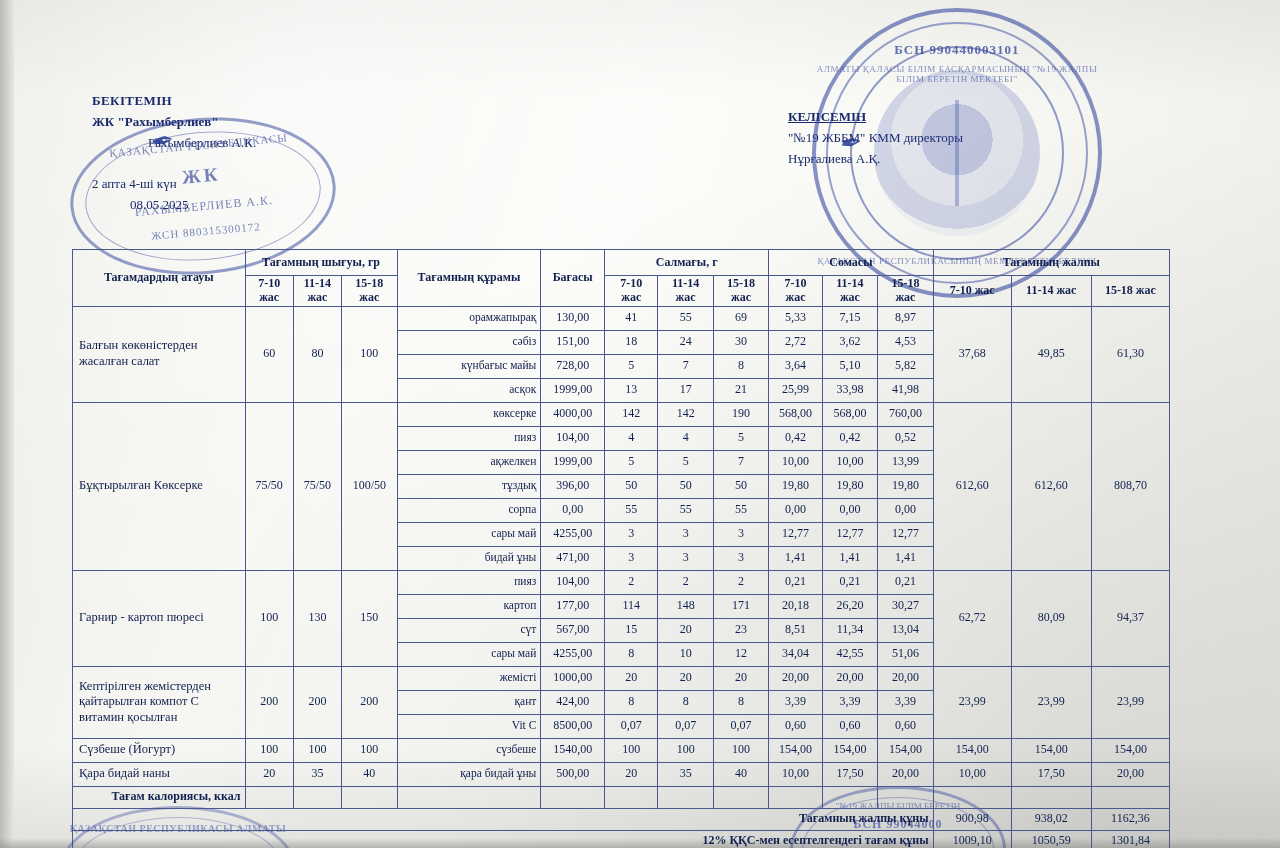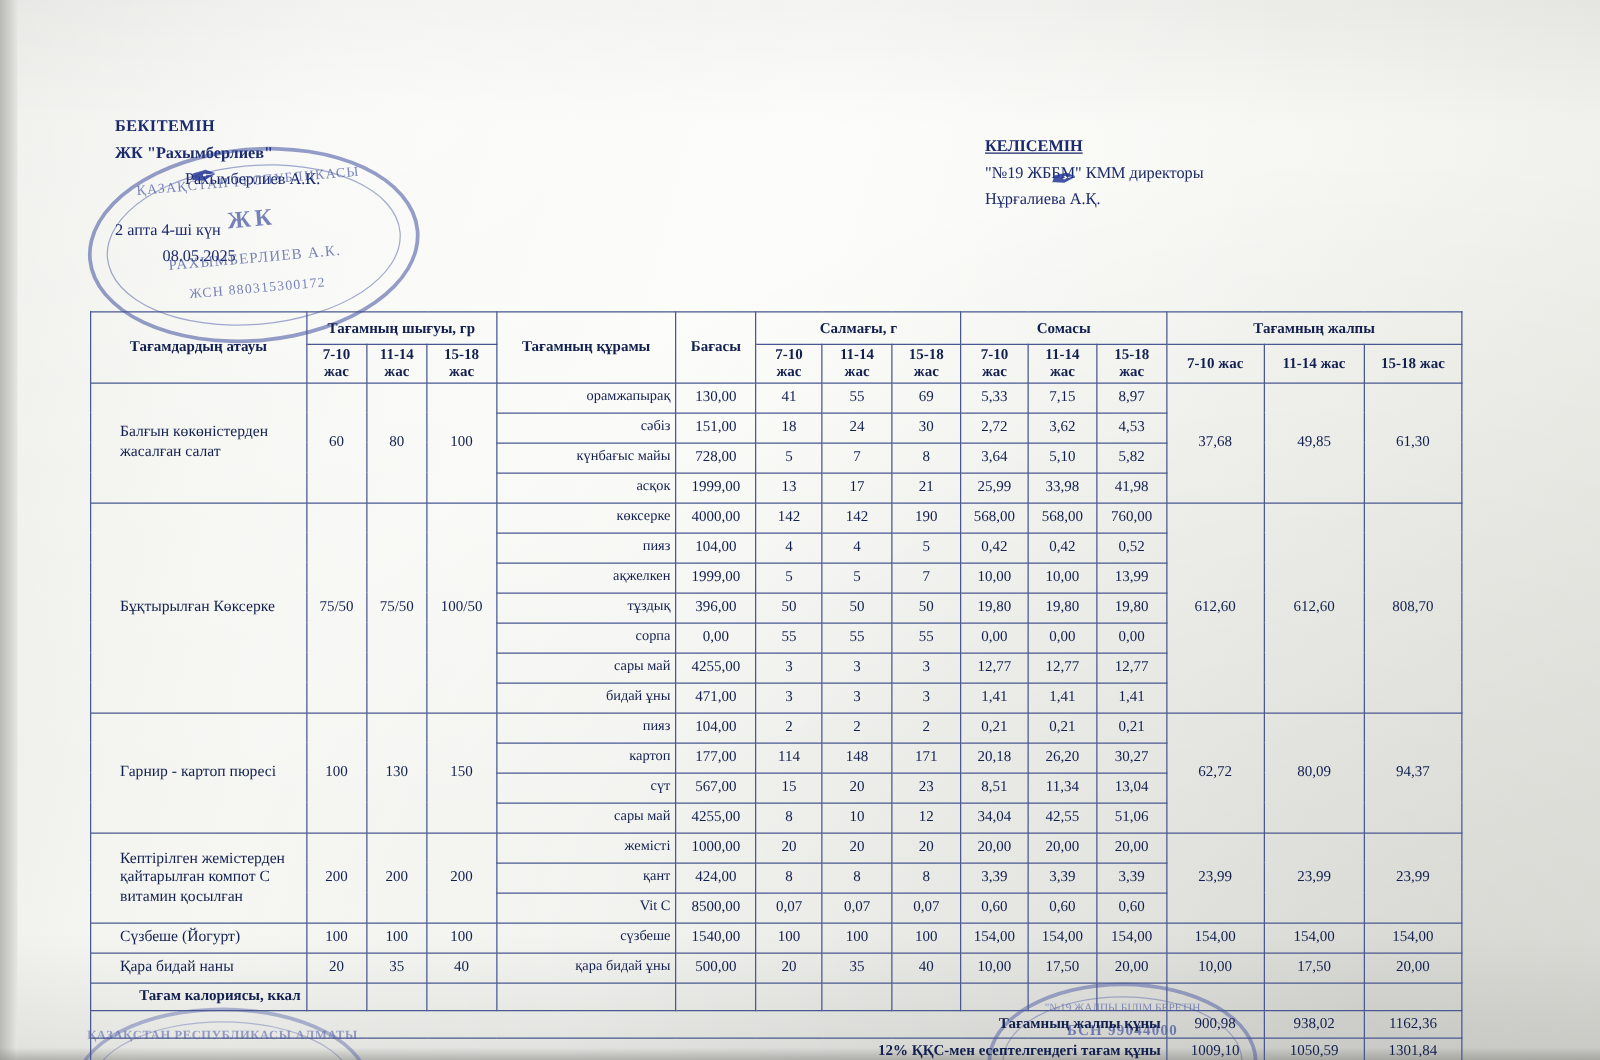--- a/index.html
+++ b/index.html
@@ -133,21 +133,21 @@
     padding:1px 4px;
     vertical-align:middle;
     font-weight:normal;
     line-height:1.15;
   }
   th{font-weight:bold;text-align:center;font-size:12px;}
   .c{text-align:center;}
   .l{text-align:right;}
   .h-tall{height:26px;}
   .row td{height:21px;}
-  .name-cell{font-size:12.5px;line-height:1.25;padding-left:23px;}
+  .name-cell{font-size:12.5px;line-height:1.25;padding-left:6px;}
   .small{font-size:11.5px;}
   .ital{}
   .bold{font-weight:bold;}
   tr.thin td{height:19px;margin-left:16px;}
 </style>
 </head>
 <body>
 
 <div id="paper">
   <div class="edge-left"></div>
@@ -167,20 +167,28 @@
     <div class="ln3">Нұрғалиева А.Қ.</div>
   </div>
 
   <div class="stamp" id="stamp-oval">
     <div class="st-txt t1">ҚАЗАҚСТАН РЕСПУБЛИКАСЫ</div>
     <div class="st-txt t2">ЖК</div>
     <div class="st-txt t3">РАХЫМБЕРЛИЕВ А.К.</div>
     <div class="st-txt t4">ЖСН 880315300172</div>
   </div>
 
+  <div class="stamp" id="stamp-round">
+    <div class="ring2"></div>
+    <div class="ring3"></div>
+    <div class="core"></div>
+    <div class="code">БСН 990440003101</div>
+    <div class="rim-top">АЛМАТЫ ҚАЛАСЫ БІЛІМ БАСҚАРМАСЫНЫҢ "№19 ЖАЛПЫ БІЛІМ БЕРЕТІН МЕКТЕБІ"</div>
+    <div class="rim-bot">ҚАЗАҚСТАН РЕСПУБЛИКАСЫНЫҢ МЕМЛЕКЕТТІК БЕЛГІСІ</div>
+  </div>
 
   <div class="stamp" id="stamp-bl">
     <div class="ring2"></div>
     <div class="txt">ҚАЗАҚСТАН РЕСПУБЛИКАСЫ АЛМАТЫ</div>
   </div>
 
   <div class="stamp" id="stamp-br">
     <div class="ring2"></div>
     <div class="t1">"№19 ЖАЛПЫ БІЛІМ БЕРЕТІН</div>
     <div class="t2">БСН 99044000</div>

